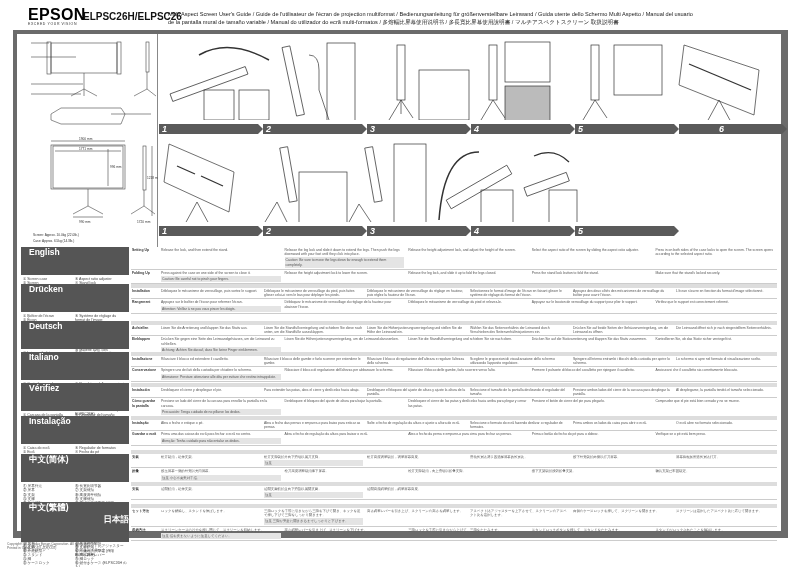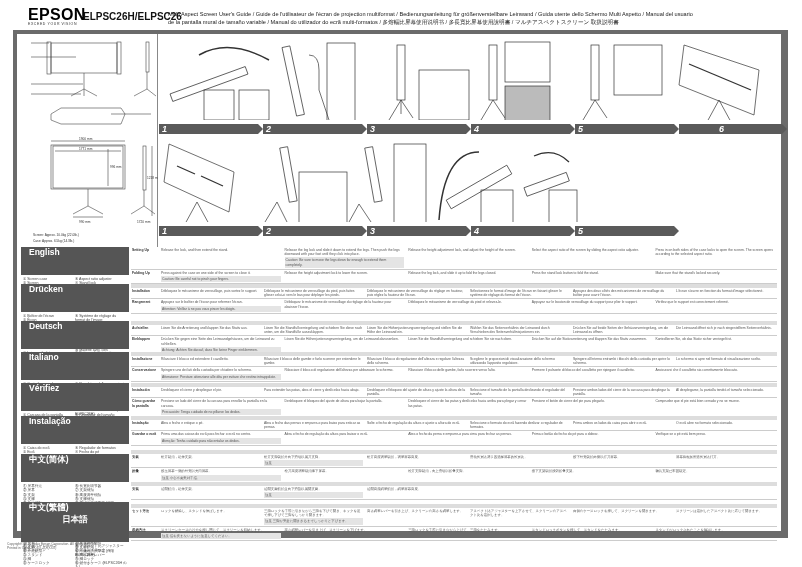--- a/index.html
+++ b/index.html
@@ -303,21 +303,21 @@
         <div class="col">
             <div>⑥ 長寬比調節器</div>
             <div>⑦ 支架鎖扣</div>
             <div>⑧ 高度調整鎖扣</div>
             <div>⑨ 支腳鎖扣</div>
             <div>⑩ 附鑰匙的攜帶箱 (僅限 ELPSC26H)</div>
           </div>
       </div>
     </div>
     <div class="lang-block" style="top:480px">
-      <div class="lang-title" style="text-align:center;padding-left:0">日本語</div>
+      <div class="lang-title" style="text-align:right;padding-left:0">日本語</div>
       <div class="lang-parts">
         <div class="col">
             <div>① スクリーンケース</div>
             <div>② スクリーン</div>
             <div>③ スタンド</div>
             <div>④ 脚</div>
             <div>⑤ ケースロック</div>
           </div>
         <div class="col">
             <div>⑥ アスペクト比アジャスター</div>

